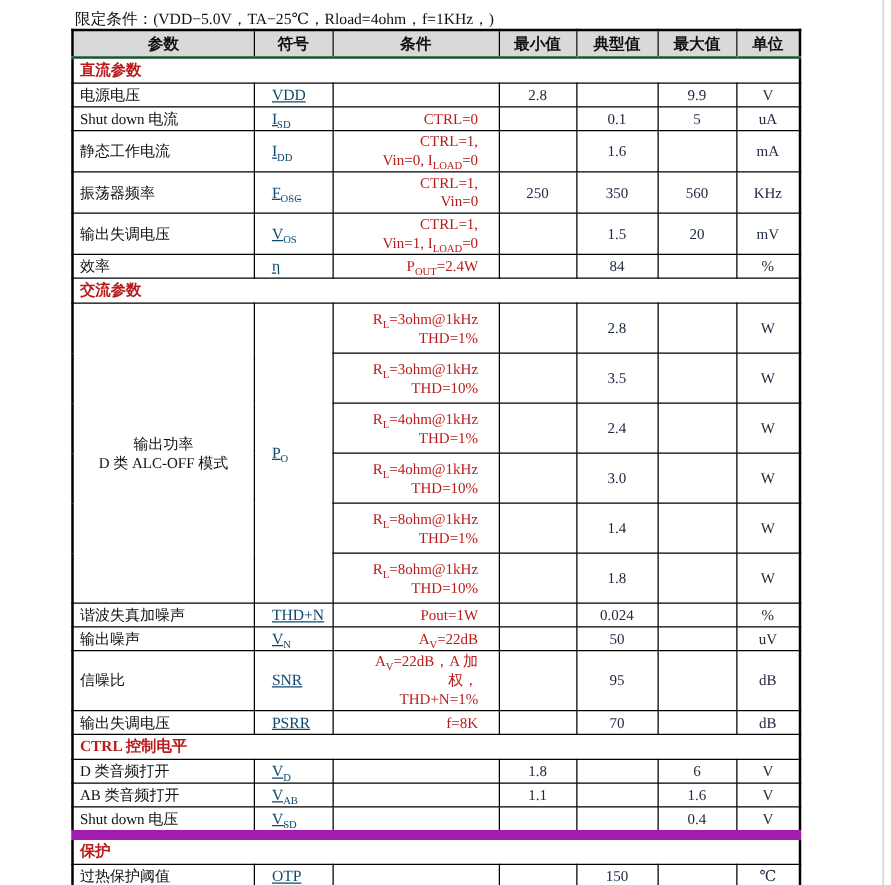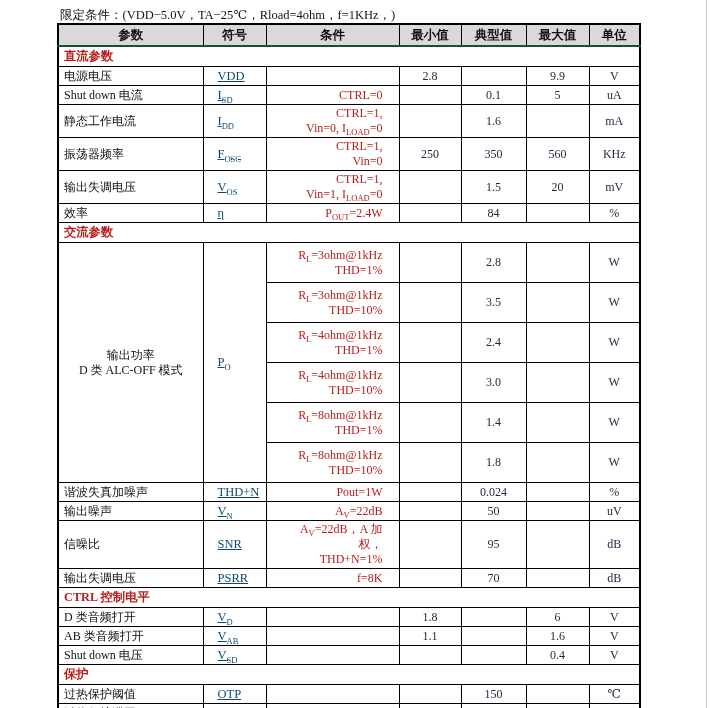--- a/index.html
+++ b/index.html
@@ -38,21 +38,21 @@
   }
   .section-cell {
     font-weight: bold;
     font-size: 12.3px;
     color: #b91c1c;
     text-align: left;
     padding: 1px 5px;
     height: 16px;
     margin-top: 21px;
   }
-  tr.thick-top td { border-top: 1px solid #a21caf; }
+  tr.thick-top td { border-top: 8px solid #a21caf; }
   .c-param {
     text-align: left; padding: 1px 5px;
     font-size: 12px; color: #111111; height: 16px;
     line-height: 15px;
   }
   .c-param.center { text-align: center; }
   .c-sym {
     text-align: left; padding: 1px 14px;
     font-size: 12.5px; color: #0c4a6e; text-decoration: underline;
   }

